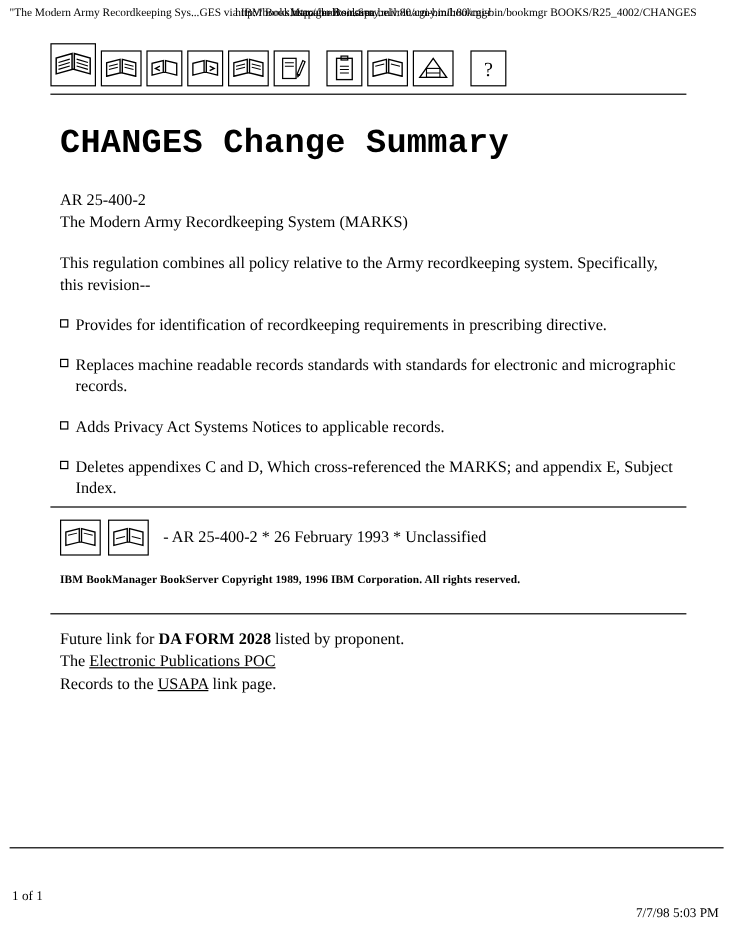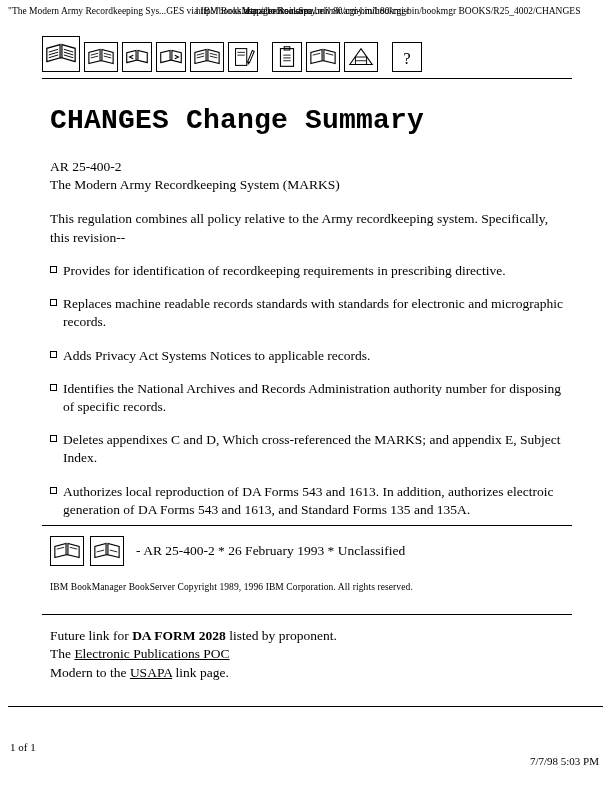--- a/index.html
+++ b/index.html
@@ -136,21 +136,21 @@
     gap: 6px;
     margin: 10px 0 0 8px;
   }
   .idline .txt {
     font-size: 13.5px;
     margin-left: 6px;
   }
 
   .copyright {
     font-size: 9.5px;
-    font-weight: normal;
+    font-weight: bold;
     margin: 16px 0 0 8px;
     letter-spacing: 0.1px;
   }
 
   .links {
     font-size: 13.5px;
     margin: 12px 0 0 8px;
     line-height: 1.35;
   }
   .links a {
@@ -315,29 +315,21 @@
   <div class="bullet">
     <span class="bsq"></span>
     <span>Replaces machine readable records standards with standards for electronic and micrographic records.</span>
   </div>
   <div class="bullet">
     <span class="bsq"></span>
     <span>Adds Privacy Act Systems Notices to applicable records.</span>
   </div>
   <div class="bullet">
     <span class="bsq"></span>
-    <span>Identifies the National Archives and Records Administration authority number for disposing of specific records.</span>
-  </div>
-  <div class="bullet">
-    <span class="bsq"></span>
     <span>Deletes appendixes C and D, Which cross-referenced the MARKS; and appendix E, Subject Index.</span>
-  </div>
-  <div class="bullet">
-    <span class="bsq"></span>
-    <span>Authorizes local reproduction of DA Forms 543 and 1613. In addition, authorizes electroic generation of DA Forms 543 and 1613, and Standard Forms 135 and 135A.</span>
   </div>
 
   <hr class="rule footline">
 
   <div class="idline">
     <div class="tb-icon wide">
       <svg viewBox="0 0 34 30">
         <path d="M4 22 L16 19 L16 7 L4 10 Z" fill="none" stroke="#000" stroke-width="1.2"></path>
         <path d="M30 22 L18 19 L18 7 L30 10 Z" fill="none" stroke="#000" stroke-width="1.2"></path>
         <line x1="16" y1="19" x2="18" y2="19" stroke="#000" stroke-width="1.2"></line>
@@ -357,20 +349,20 @@
     <span class="txt">- AR 25-400-2 * 26 February 1993 * Unclassified</span>
   </div>
 
   <div class="copyright">IBM BookManager BookServer Copyright 1989, 1996 IBM Corporation. All rights reserved.</div>
 
   <hr class="rule thin" style="margin-top:22px;">
 
   <div class="links">
     <div><span>Future link for </span><span class="bold">DA FORM 2028</span><span> listed by proponent.</span></div>
     <div><span>The </span><a href="#">Electronic Publications POC</a></div>
-    <div><span>Modern to the </span><a href="#">USAPA</a><span> link page.</span></div>
+    <div><span>Records to the </span><a href="#">USAPA</a><span> link page.</span></div>
   </div>
 
 </div>
 
 <div class="bottom-rule"></div>
 <div class="pg-left">1 of 1</div>
 <div class="pg-right">7/7/98 5:03 PM</div>
 
 </body></html>

